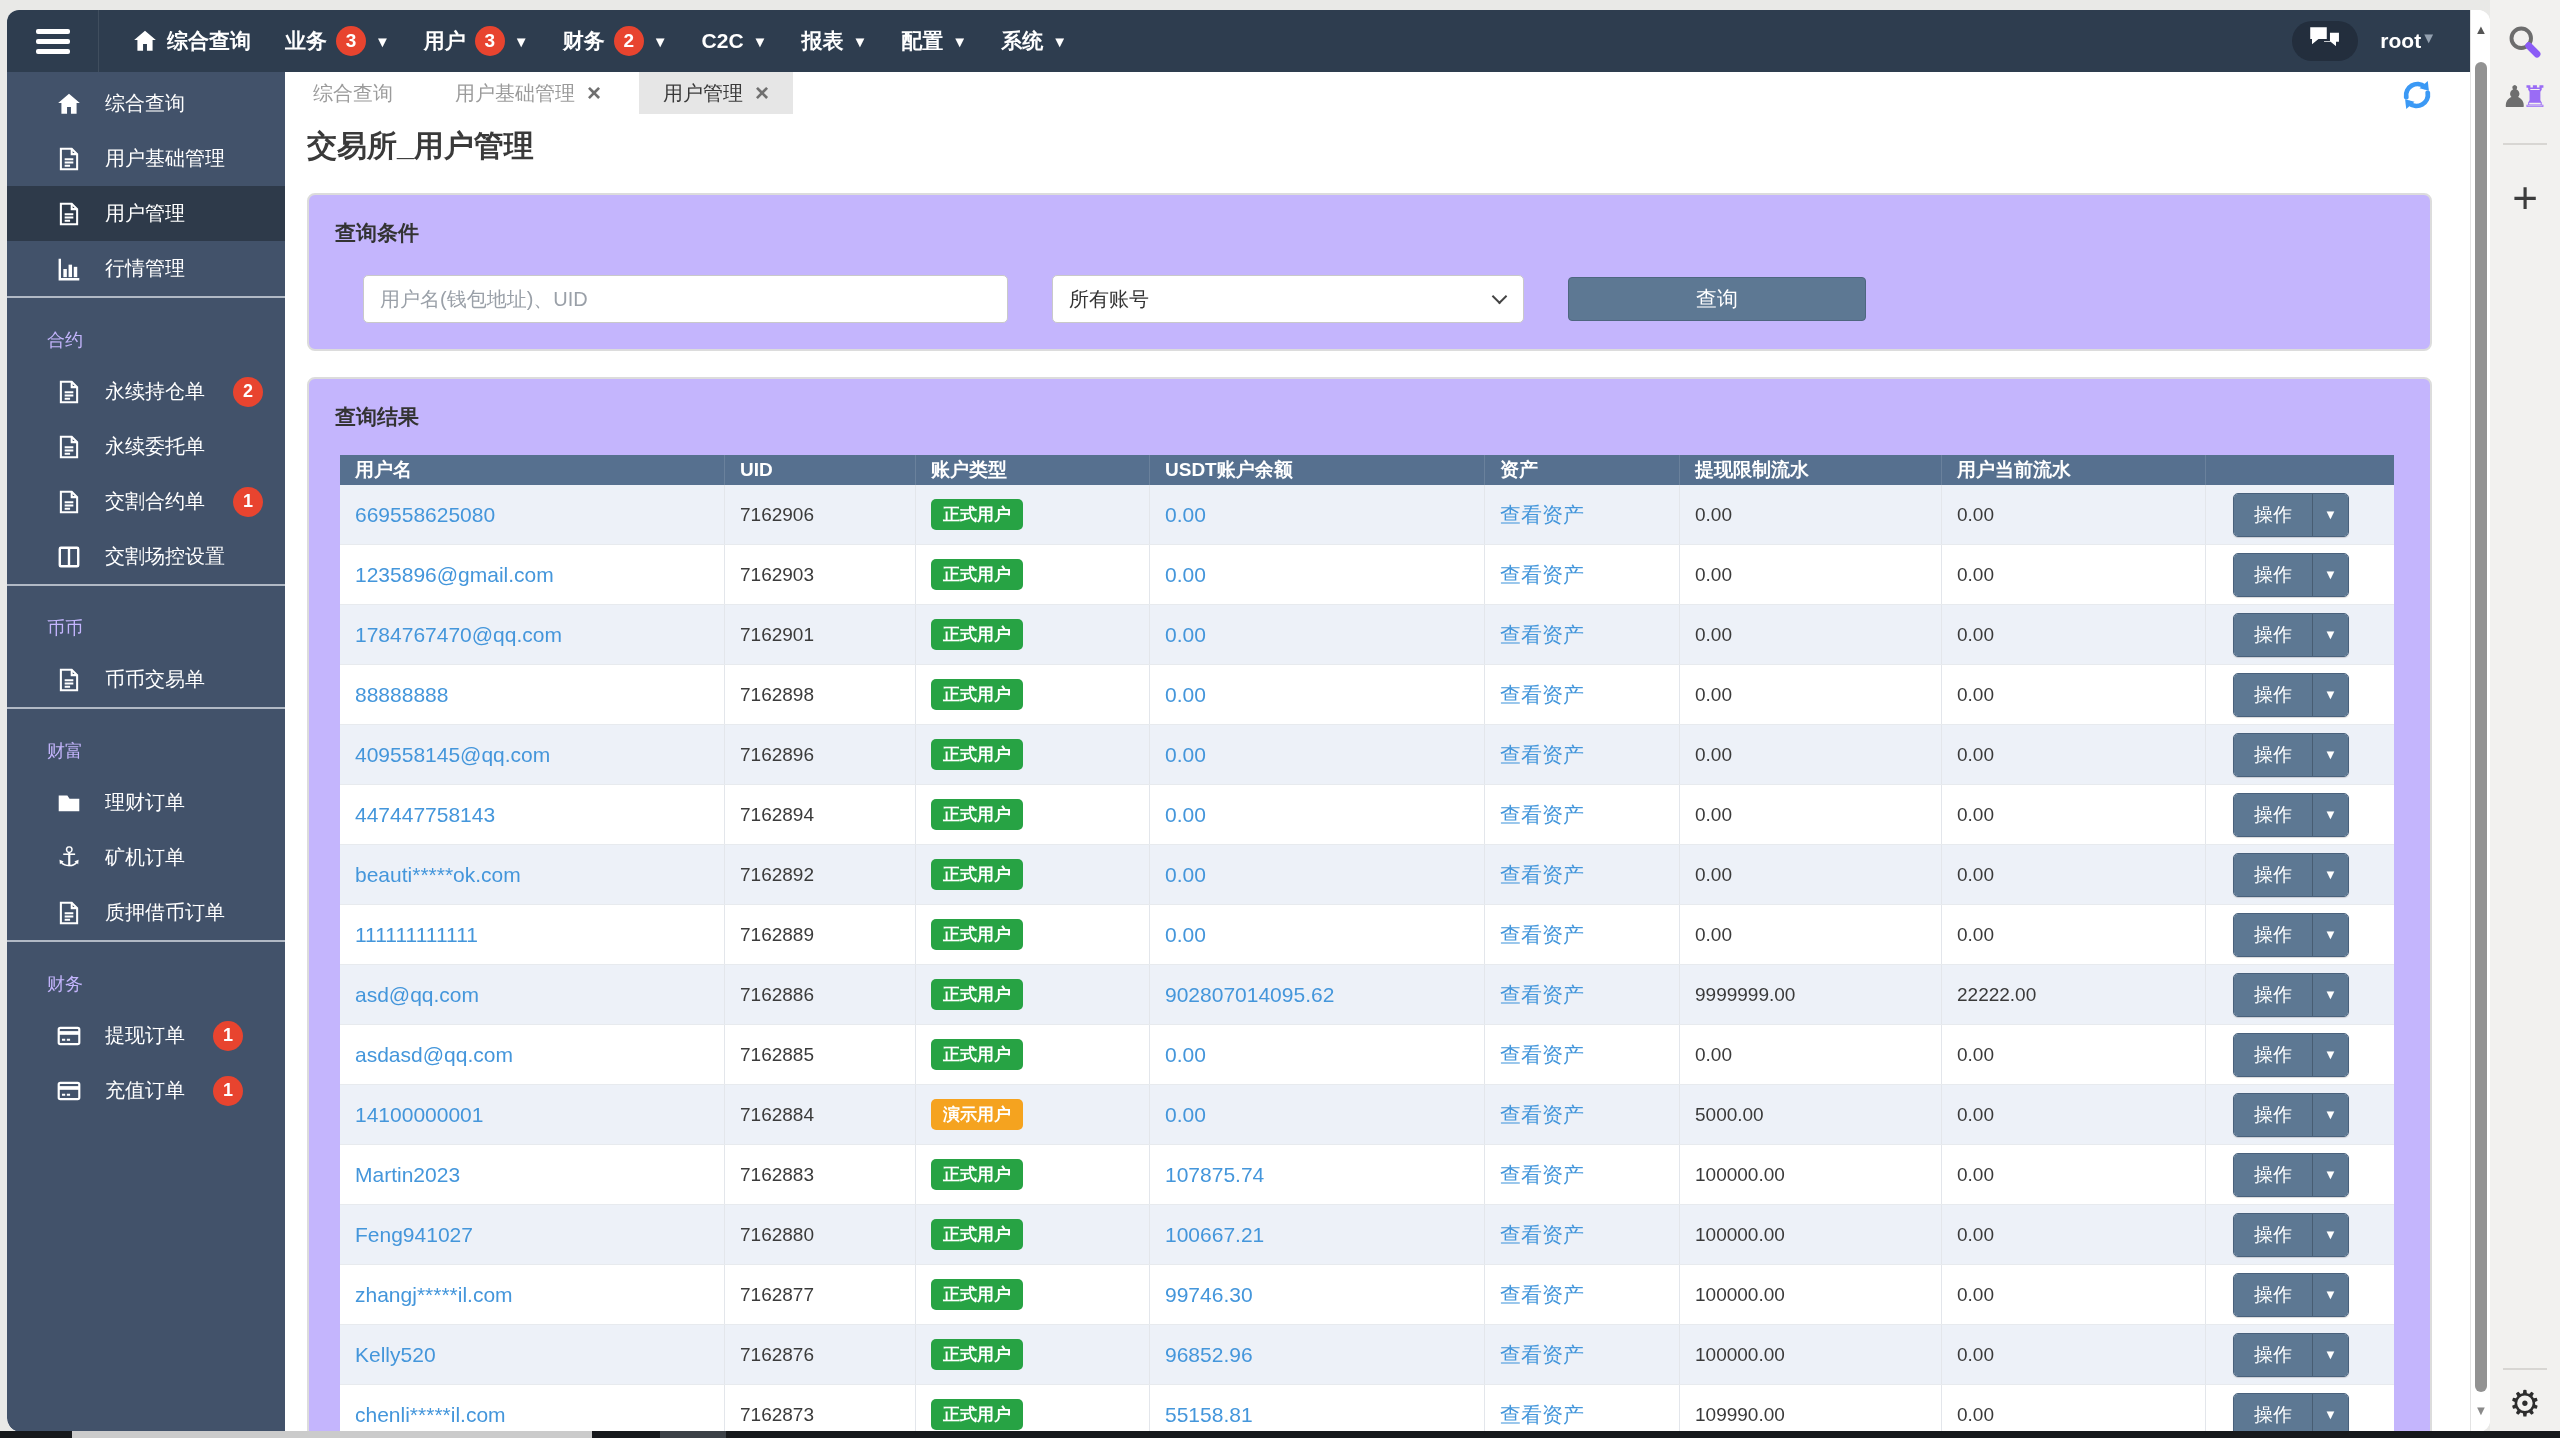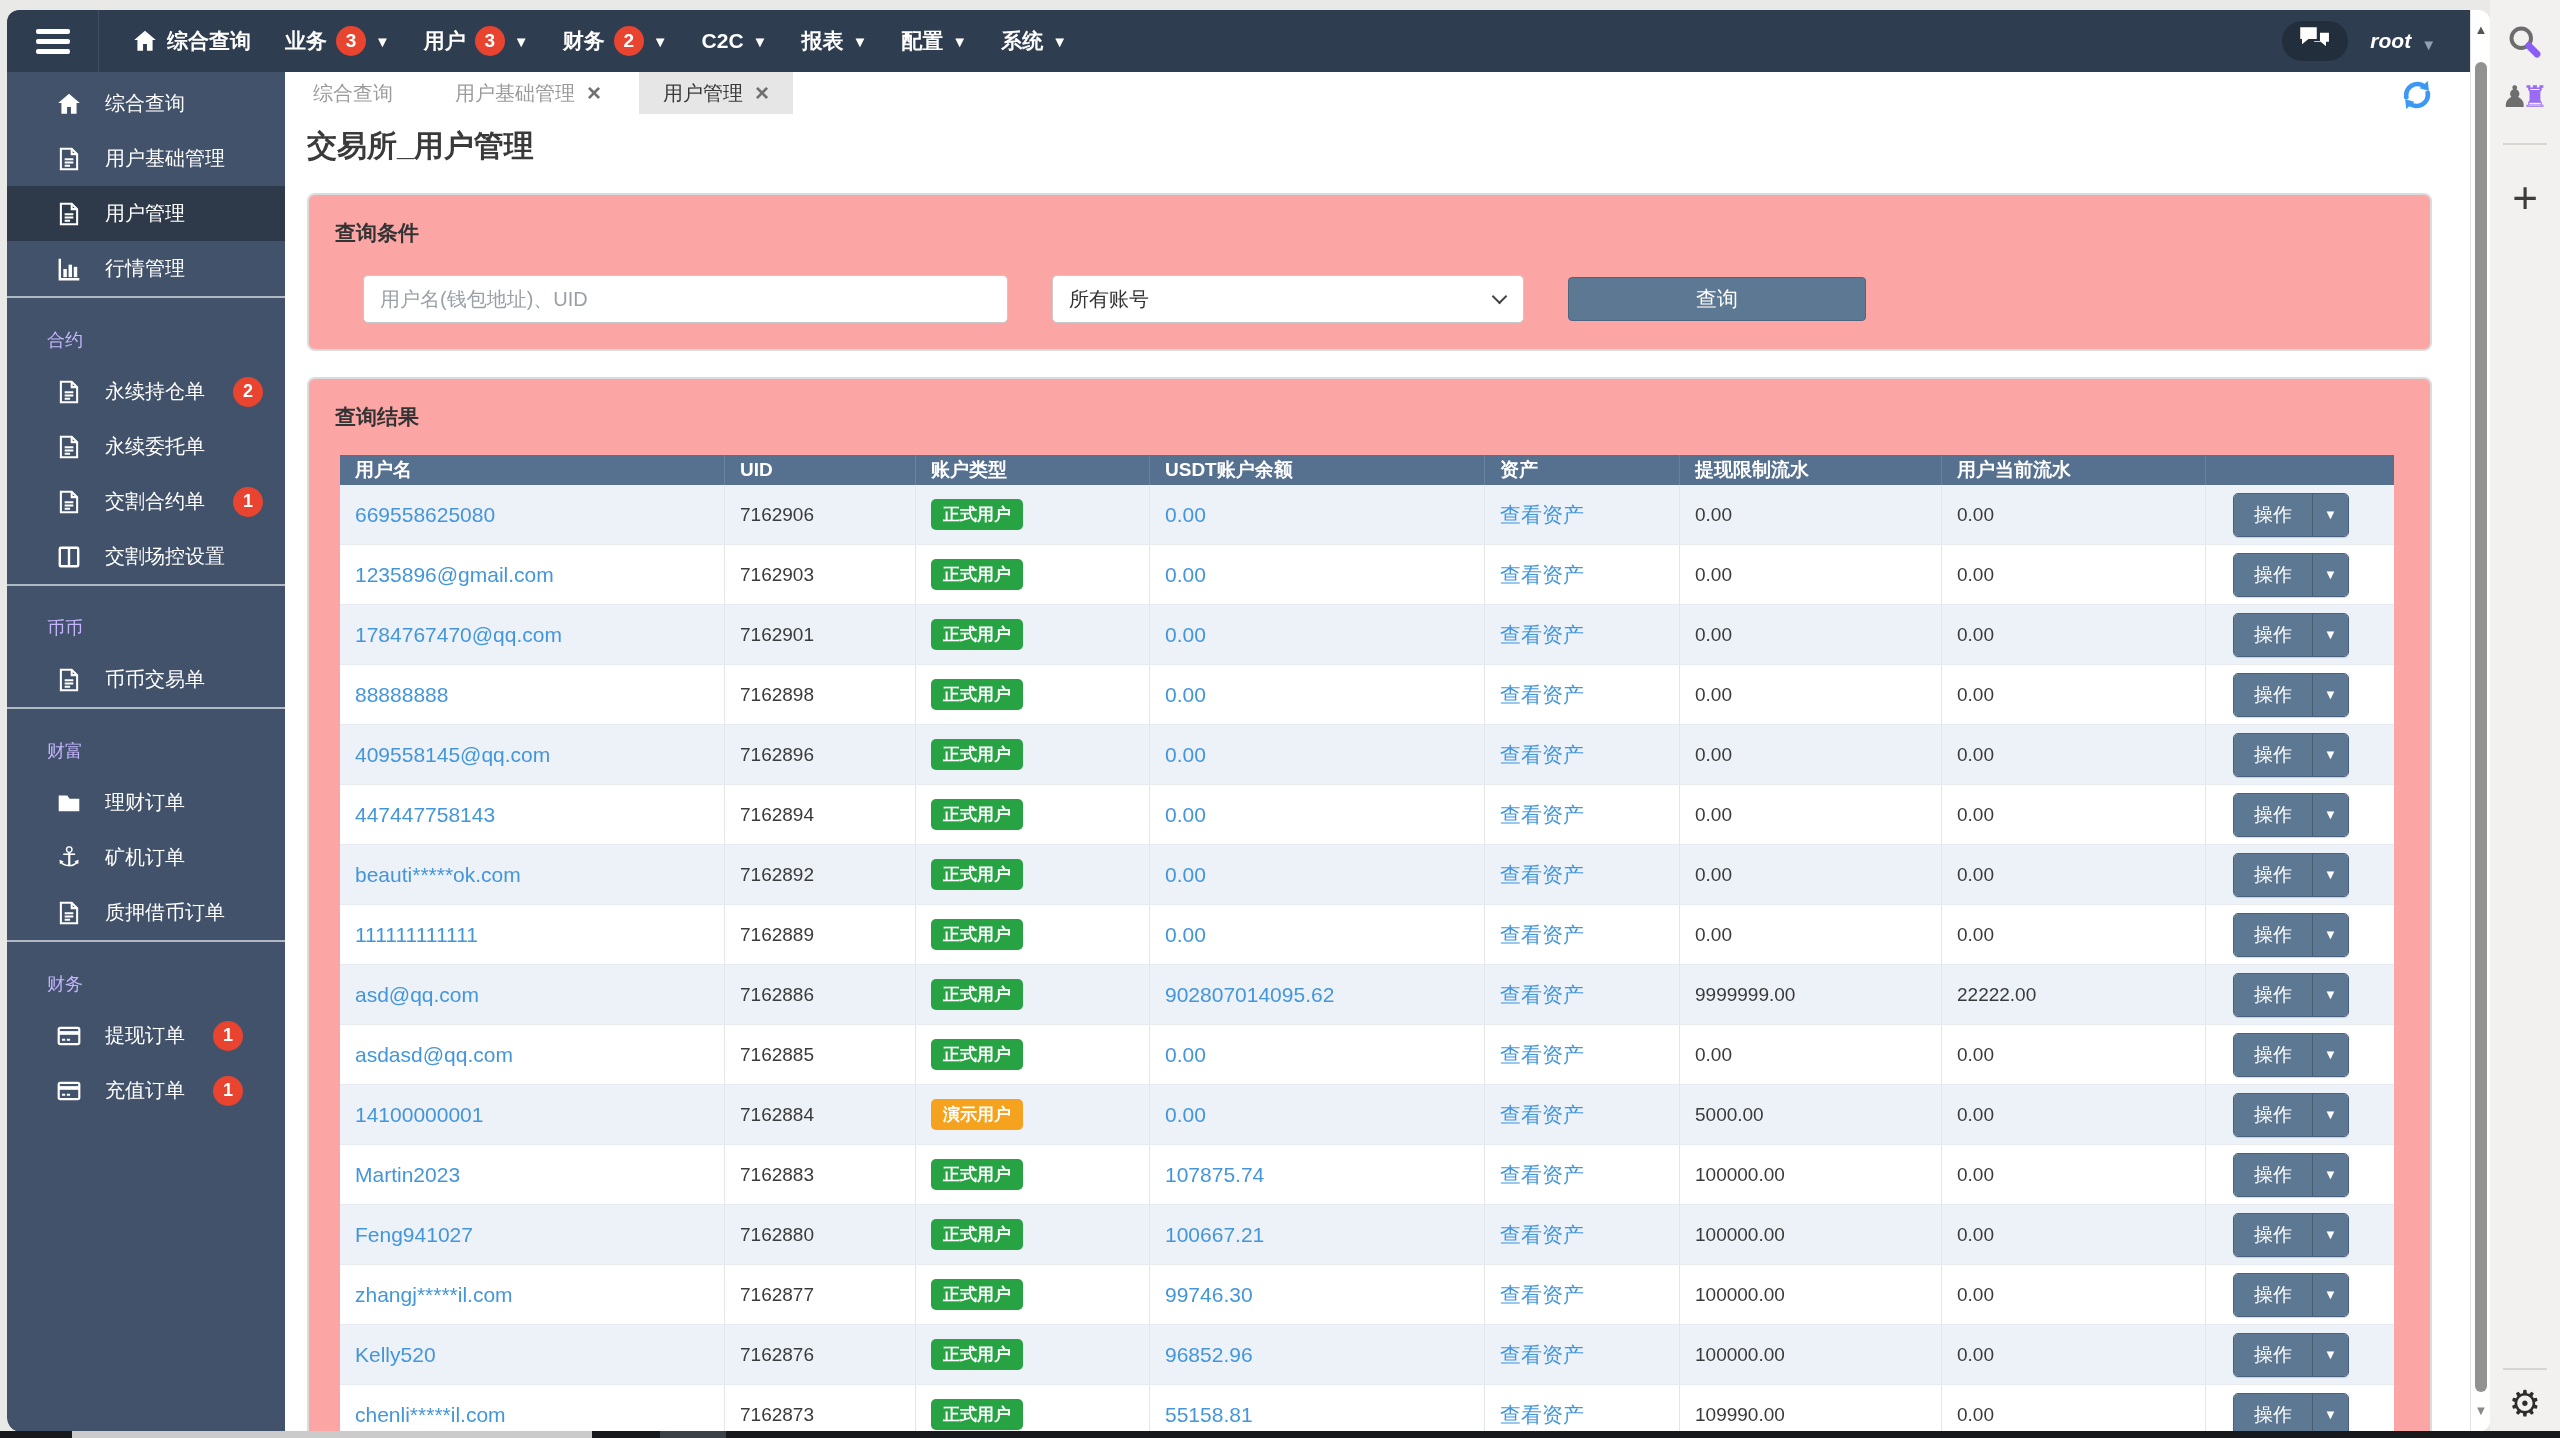--- a/index.html
+++ b/index.html
@@ -26,21 +26,21 @@
   .nav-menu { display:flex; align-items:center; height:62px; padding-left:16px; }
   .nav-item { display:flex; align-items:center; gap:9px; padding:0 17px; height:62px;
     color:#fff; font-size:21px; font-weight:bold; cursor:pointer; }
   .nav-item .nicon { display:flex; }
   .nav-badge { min-width:30px; height:30px; border-radius:15px; background:#e8442f; color:#fff;
     font-size:19px; display:flex; align-items:center; justify-content:center; padding:0 5px; }
   .nav-caret { font-size:15px; color:#fff; }
   .nav-right { margin-left:auto; display:flex; align-items:center; gap:22px; padding-right:34px; }
   .chat-pill { width:66px; height:40px; background:#232e3d; border-radius:20px;
     display:flex; align-items:center; justify-content:center; cursor:pointer; }
-  .user-box { display:flex; align-items:flex-end; gap:10px; color:#fff; font-size:21px; font-weight:bold; cursor:pointer;font-style:italic; }
+  .user-box { display:flex; align-items:flex-start; color:#fff; font-size:21px; font-weight:bold; cursor:pointer; }
   .user-caret { color:#93a0af; font-size:15px; }
   
   .sidebar {
     position:absolute; left:0; top:62px; bottom:0; width:278px;
     background:#42526a; border-radius:0 0 0 14px; overflow:hidden;
   }
   .side-section { padding-top:4px; }
   .side-section + .side-section { border-top:2px solid rgba(215,220,228,.75); }
   .side-label { color:#c4b5fd; font-size:18px; padding:26px 0 12px 40px; }
   .side-item { height:55px; display:flex; align-items:center; padding-left:48px; gap:22px;
@@ -52,21 +52,21 @@
   .glyph-icon { color:#fff; font-size:27px; line-height:1; }
   
   .content { position:absolute; left:278px; top:62px; right:20px; bottom:0; background:#fff; overflow:hidden; }
   .tabbar { height:42px; display:flex; align-items:stretch; padding-left:4px; position:relative; }
   .tab { display:flex; align-items:center; gap:12px; padding:0 24px; font-size:20px;
     color:#9b9b9b; cursor:pointer; margin-right:14px; }
   .tab.active { background:#e6e6e6; color:#3a3a3a; }
   .tab-close { font-size:24px; font-weight:bold; color:#707070; line-height:1; cursor:pointer; }
   .refresh-btn { position:absolute; right:36px; top:6px; cursor:pointer; }
   .page-title { font-size:30px; font-weight:bold; color:#3a3a3a; margin:12px 0 0 22px; }
-  .panel { border:2px solid #dcdcdc; border-radius:8px; background:#fca5a5;
+  .panel { border:2px solid #dcdcdc; border-radius:8px; background:#c4b5fd;
     margin:26px 38px 0 22px; }
   .panel-title { font-size:21px; font-weight:bold; color:#333; padding:24px 0 0 26px; }
   
   .query-row { display:flex; align-items:center; padding:28px 0 26px 54px; gap:44px; }
   .q-input { width:645px; height:48px; border:1px solid #c9c9c9; border-radius:5px;
     font-size:20px; padding:0 16px; color:#333; outline:none;
     font-family:"Liberation Sans","DejaVu Sans",sans-serif; }
   .q-input::placeholder { color:#9aa0a8; }
   .q-select { width:472px; height:48px; border:1px solid #c9c9c9; border-radius:5px;
     display:flex; align-items:center; justify-content:space-between; padding:0 18px 0 16px;

